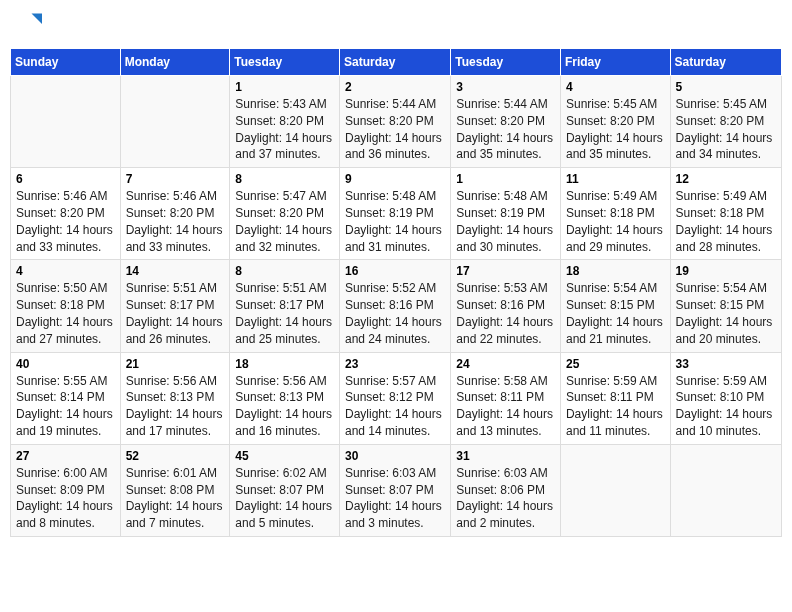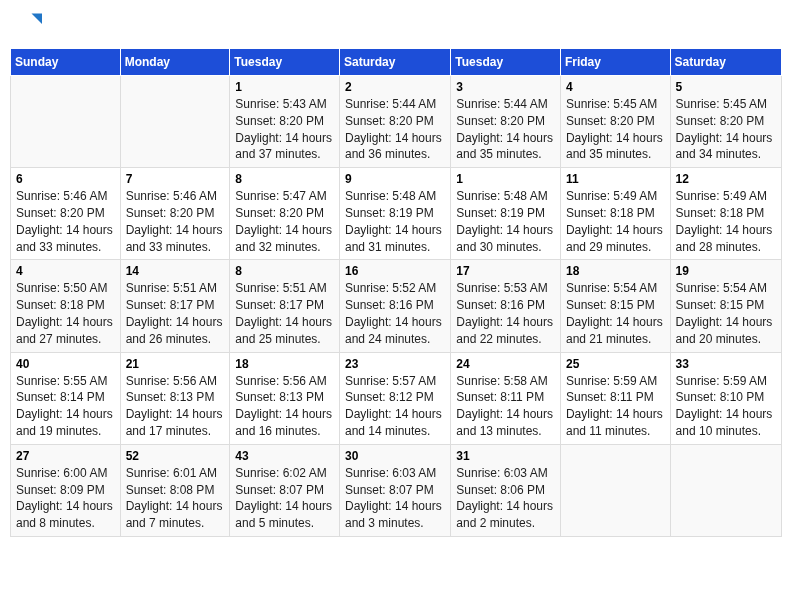--- a/index.html
+++ b/index.html
@@ -248,21 +248,21 @@
       <tr>
         <td>
           <span class="day-num">27</span>
           <div class="cell-content">Sunrise: 6:00 AM<br>Sunset: 8:09 PM<br>Daylight: 14 hours and 8 minutes.</div>
         </td>
         <td>
           <span class="day-num">52</span>
           <div class="cell-content">Sunrise: 6:01 AM<br>Sunset: 8:08 PM<br>Daylight: 14 hours and 7 minutes.</div>
         </td>
         <td>
-          <span class="day-num">43</span>
+          <span class="day-num">45</span>
           <div class="cell-content">Sunrise: 6:02 AM<br>Sunset: 8:07 PM<br>Daylight: 14 hours and 5 minutes.</div>
         </td>
         <td>
           <span class="day-num">30</span>
           <div class="cell-content">Sunrise: 6:03 AM<br>Sunset: 8:07 PM<br>Daylight: 14 hours and 3 minutes.</div>
         </td>
         <td>
           <span class="day-num">31</span>
           <div class="cell-content">Sunrise: 6:03 AM<br>Sunset: 8:06 PM<br>Daylight: 14 hours and 2 minutes.</div>
         </td>

